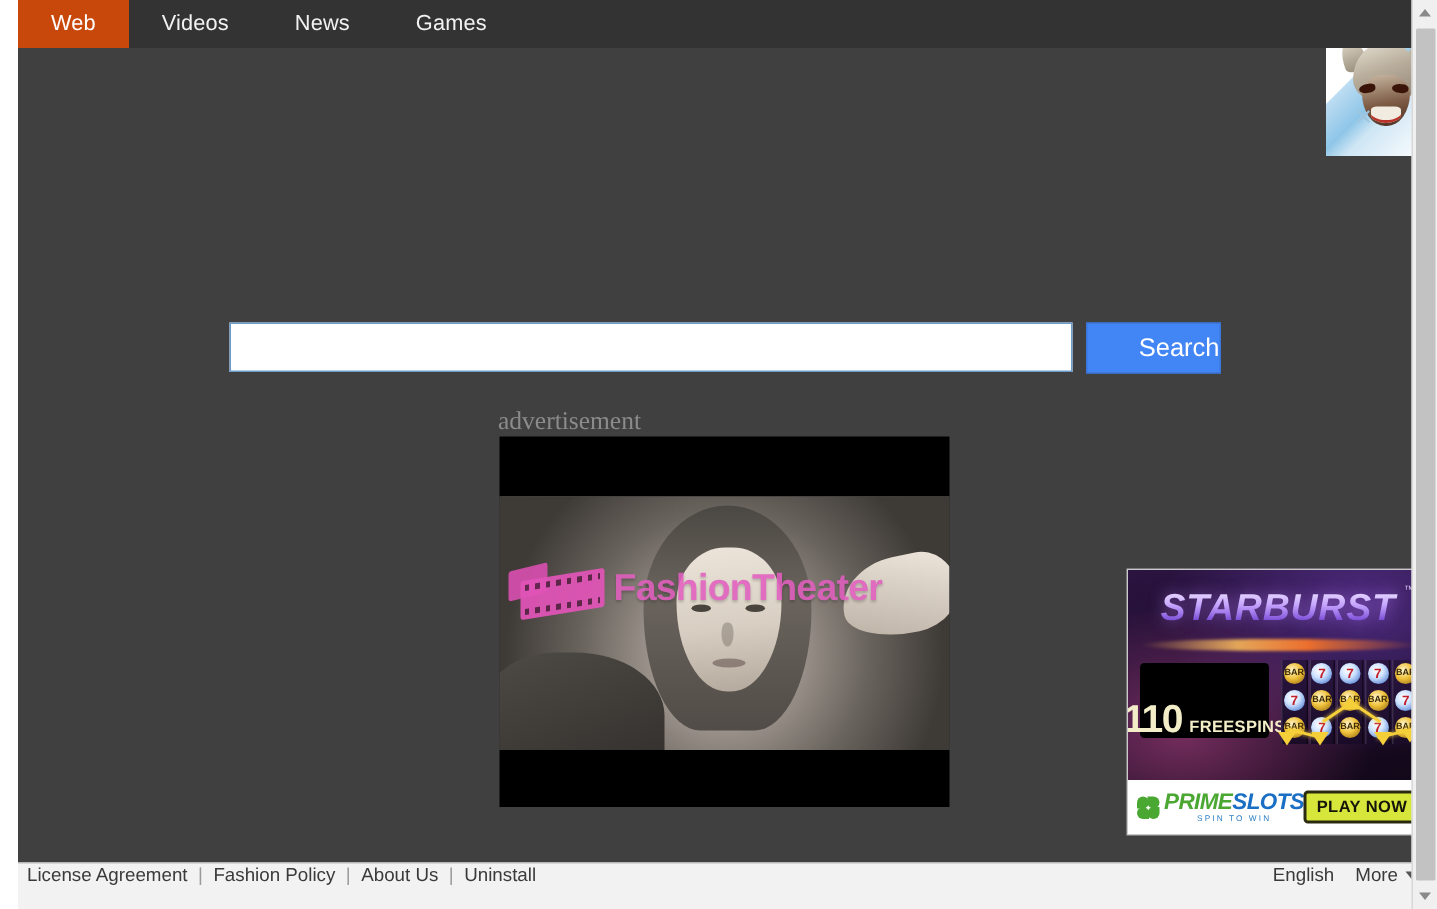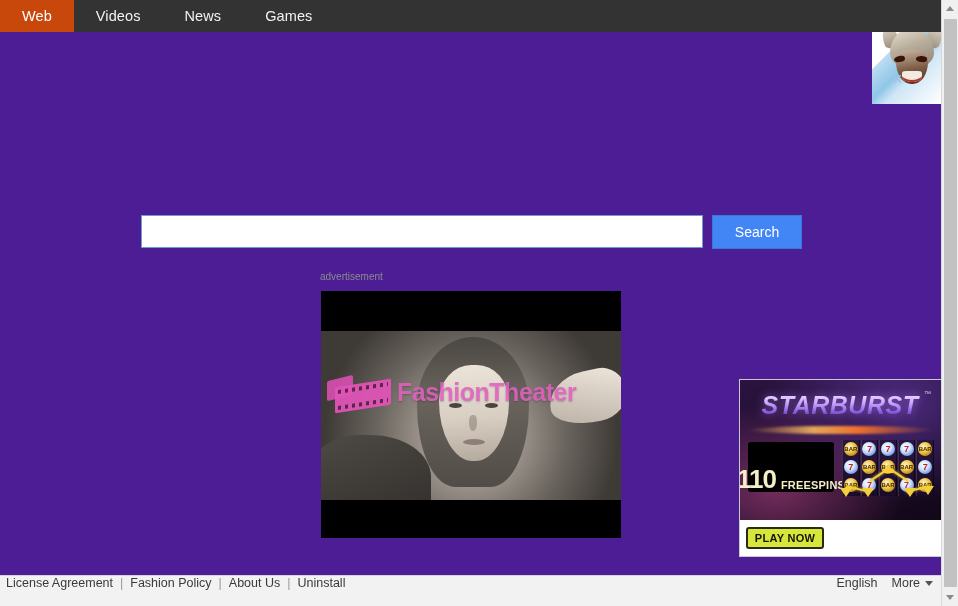--- a/index.html
+++ b/index.html
@@ -11,24 +11,24 @@
   }
   .page {
     position: relative;
     width: 958px; height: 606px;
     background: #ffffff;
   }
 
   
   .viewport {
     position: absolute;
-    left: 0; top: 0;
+    left: 12px; top: 0;
     width: 941px; height: 606px;
     overflow: hidden;
-    background: #4c1d95;
+    background: #404040;
   }
 
   
   .navbar {
     position: absolute;
     left: 0; top: 0;
     width: 941px; height: 32px;
     background: #333333;
     display: flex;
     align-items: stretch;
@@ -142,32 +142,34 @@
     color: #111111;
     padding: 0 8px;
     caret-color: #000000;
   }
   .search-button {
     margin-left: 9px;
     width: 90px; height: 34px;
     background: #4285f4;
     border: 1px solid #3b77db;
     color: #ffffff;
-    font-size: 14px;
+    font-size: 17px;
     font-family: "Liberation Sans", sans-serif;
     cursor: pointer;
+    text-align: right;
   }
 
   
   .ad-label {
     position: absolute;
     left: 320px; top: 271px;
-    font-size: 10px;
+    font-size: 17px;
     color: #8b8b8b;
     user-select: none;
+    font-family: Liberation Serif, serif;
   }
   .video-ad {
     position: absolute;
     left: 321px; top: 291px;
     width: 300px; height: 247px;
     background: #000000;
     overflow: hidden;
     cursor: pointer;
   }
   .video-frame {
@@ -737,20 +739,34 @@
           <div class="wl" style="left:64px; top:30px; width:24px; transform:rotate(-14deg);"></div>
           <div class="chev up" style="left:40px; top:6px;"></div>
           <div class="chev down" style="left:-2px; top:30px;"></div>
           <div class="chev down" style="left:20px; top:30px;"></div>
           <div class="chev down" style="left:62px; top:30px;"></div>
           <div class="chev down" style="left:80px; top:28px;"></div>
         </div>
       </div>
 
       <div class="slot-bottom">
+        <div class="ps-logo">
+          <div class="clover">
+            <i></i>
+              <i></i>
+              <i></i>
+              <i></i>
+          </div>
+          <div class="ps-words">
+            <div class="ps-main">
+              <span class="prime">PRIME</span><span class="slots">SLOTS</span>
+            </div>
+            <div class="ps-tag">SPIN TO WIN</div>
+          </div>
+        </div>
         <div class="play-now">PLAY NOW</div>
       </div>
     </div>
 
     <div class="footer">
       <div class="footer-left">
         <a class="footer-link">License Agreement</a>
         <span class="footer-sep">|</span>
         <a class="footer-link">Fashion Policy</a>
         <span class="footer-sep">|</span>

